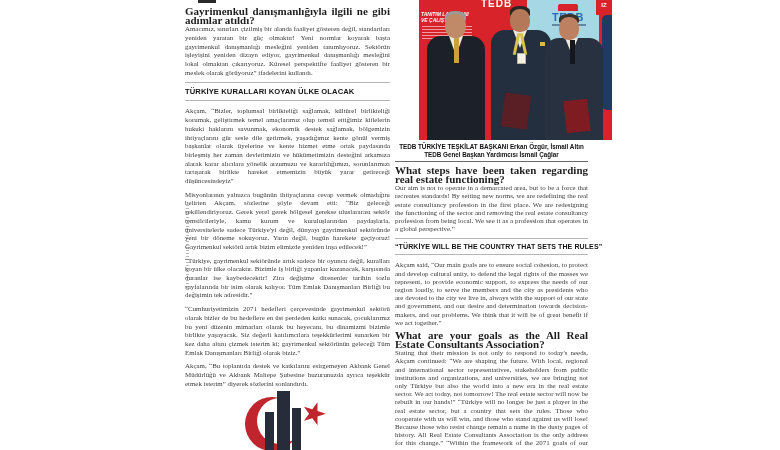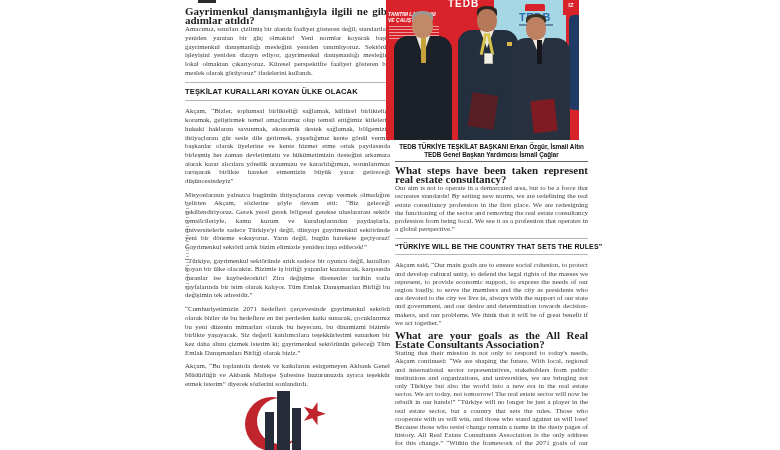--- a/index.html
+++ b/index.html
@@ -13,21 +13,21 @@
   .col-right-text .p{line-height:8.2px;margin-bottom:4px;}
   .col-right-text .q{margin-top:2px;}
   .hd{font-family:"Liberation Sans",sans-serif;font-weight:bold;font-size:7.6px;letter-spacing:.1px;
       color:#141414;padding:4px 0;border-top:1px solid #b5b5b5;border-bottom:1px solid #b5b5b5;
       margin:5px 0 6px;white-space:nowrap;}
   .col-right-text .hd{font-size:7px;}
   .crop-frag{position:absolute;left:198px;top:0;width:18px;height:2.5px;background:#2a2a2a;}
   .margin-vtext{position:absolute;left:186px;top:205px;width:2.5px;height:85px;
       background:repeating-linear-gradient(#b9b9b9 0 1px,transparent 1px 3px);}
   
-  .photo{position:absolute;left:386px;top:0;width:193px;height:140px;background:#d8232a;overflow:hidden;}
+  .photo{position:absolute;left:419px;top:0;width:193px;height:140px;background:#d8232a;overflow:hidden;}
   .bd-blue{position:absolute;left:108px;top:0;width:72px;height:140px;background:#a6d7e4;}
   .bd-red-corner{position:absolute;left:177px;top:0;width:16px;height:15px;background:#d8232a;
       color:#fff;font-family:"Liberation Sans",sans-serif;font-weight:bold;font-size:6px;padding-top:2px;text-align:center;box-sizing:border-box;}
   .bd-navy{position:absolute;left:183px;top:15px;width:10px;height:95px;background:#1f3a63;border-radius:5px 0 0 5px;}
   .red-title{position:absolute;left:62px;top:-2px;color:#ffffff;font-family:"Liberation Sans",sans-serif;
       font-weight:bold;font-size:10px;letter-spacing:1px;}
   .red-sub{position:absolute;left:2px;top:11px;color:#fff;font-family:"Liberation Sans",sans-serif;
       font-weight:bold;font-style:italic;font-size:5px;line-height:6px;width:60px;}
   .red-fineprint{position:absolute;left:3px;top:26px;width:50px;height:14px;
       background:repeating-linear-gradient(rgba(255,255,255,.55) 0 1px,transparent 1px 3px);}
@@ -55,21 +55,21 @@
 
 <div class="page">
 
   <div class="crop-frag"></div>
 
   <div class="margin-vtext"></div>
 
   <div class="col-left">
     <div class="q">Gayrimenkul danışmanlığıyla ilgili ne gibi adımlar atıldı?</div>
     <div class="p">Amacımız, sınırları çizilmiş bir alanda faaliyet gösteren değil, standartları yeniden yaratan bir güç olmaktır! Yeni normlar koyarak başta gayrimenkul danışmanlığı mesleğini yeniden tanımlıyoruz. Sektörün işleyişini yeniden dizayn ediyor, gayrimenkul danışmanlığı mesleğini lokal olmaktan çıkarıyoruz. Küresel perspektifte faaliyet gösteren bir meslek olarak görüyoruz” ifadelerini kullandı.</div>
-    <div class="hd">TEŞKİLAT KURALLARI KOYAN ÜLKE OLACAK</div>
+    <div class="hd">TÜRKİYE KURALLARI KOYAN ÜLKE OLACAK</div>
     <div class="p">Akçam, “Bizler, toplumsal birlikteliği sağlamak, kültürel birlikteliği korumak, geliştirmek temel amaçlarımız olup temsil ettiğimiz kitlelerin hukuki haklarını savunmak, ekonomik destek sağlamak, bölgemizin ihtiyaçlarını gür sesle dile getirmek, yaşadığımız kente gönül vermiş başkanlar olarak üyelerine ve kente hizmet etme ortak paydasında birleşmiş her zaman devletimizin ve hükümetimizin desteğini arkamıza alarak karar alıcılara yönelik arzumuzu ve kararlılığımızı, sorunlarımızı tartışarak birlikte hareket etmemizin büyük yarar getireceği düşüncesindeyiz”</div>
     <div class="p">Misyonlarının yalnızca bugünün ihtiyaçlarına cevap vermek olmadığını belirten Akçam, sözlerine şöyle devam etti: “Biz geleceği şekillendiriyoruz. Gerek yerel gerek bölgesel gerekse uluslararası sektör temsilcileriyle, kamu kurum ve kuruluşlarından paydaşlarla, üniversitelerle sadece Türkiye'yi değil, dünyayı gayrimenkul sektöründe yeni bir döneme sokuyoruz. Yarın değil, bugün harekete geçiyoruz! Gayrimenkul sektörü artık bizim elimizde yeniden inşa edilecek!”</div>
     <div class="p">“Türkiye, gayrimenkul sektöründe artık sadece bir oyuncu değil, kuralları koyan bir ülke olacaktır. Bizimle iş birliği yapanlar kazanacak, karşısında duranlar ise kaybedecektir! Zira değişime direnenler tarihin tozlu sayfalarında bir isim olarak kalıyor. Tüm Emlak Danışmanları Birliği bu değişimin tek adresidir.”</div>
     <div class="p">“Cumhuriyetimizin 2071 hedefleri çerçevesinde gayrimenkul sektörü olarak bizler de bu hedeflere en üst perdeden katkı sunacak, çocuklarımız bu yeni düzenin mimarları olarak bu heyecanı, bu dinamizmi bizimle birlikte yaşayacak. Siz değerli katılımcılara teşekkürlerimi sunarken bir kez daha altını çizmek isterim ki; gayrimenkul sektörünün geleceği Tüm Emlak Danışmanları Birliği olarak biziz.”</div>
     <div class="p">Akçam, “Bu toplantıda destek ve katkılarını esirgemeyen Akbank Genel Müdürlüğü ve Akbank Maltepe Şubesine huzurunuzda ayrıca teşekkür etmek isterim” diyerek sözlerini sonlandırdı.</div>
   </div>
 
   <div class="tedb-logo">
     <svg width="92" height="60" viewBox="0 0 92 60">
       <circle cx="29" cy="33" r="27" fill="#c0242c"></circle>
@@ -126,21 +126,21 @@
     </div>
   </div>
 
   <div class="caption">
     <span>TEDB TÜRKİYE TEŞKİLAT BAŞKANI Erkan Özgür, İsmail Altın</span><br>
     <span>TEDB Genel Başkan Yardımcısı İsmail Çağlar</span>
   </div>
   <div class="caption-rule"></div>
 
   <div class="col-right-text">
-    <div class="q" style="margin-top:0;">What steps have been taken represent real estate consultancy?</div>
+    <div class="q" style="margin-top:0;">What steps have been taken regarding real estate functioning?</div>
     <div class="p">Our aim is not to operate in a demarcated area, but to be a force that recreates standards! By setting new norms, we are redefining the real estate consultancy profession in the first place. We are redesigning the functioning of the sector and removing the real estate consultancy profession from being local. We see it as a profession that operates in a global perspective.”</div>
     <div class="hd">“TÜRKİYE WILL BE THE COUNTRY THAT SETS THE RULES”</div>
     <div class="p">Akçam said, “Our main goals are to ensure social cohesion, to protect and develop cultural unity, to defend the legal rights of the masses we represent, to provide economic support, to express the needs of our region loudly, to serve the members and the city as presidents who are devoted to the city we live in, always with the support of our state and government, and our desire and determination towards decision-makers, and our problems. We think that it will be of great benefit if we act together.”</div>
     <div class="q">What are your goals as the All Real Estate Consultants Association?</div>
     <div class="p"><span>Stating that their mission is not only to respond to today's needs, Akçam continued: “We are shaping the future. With local, regional and international sector representatives, stakeholders from public institutions and organizations, and universities, we are bringing not only Türkiye but also the world into a new era in the real estate sector. We act today, not tomorrow! The real estate sector will now be rebuilt in our hands!” “Türkiye will no longer be just a player in the real estate sector, but a country that sets the rules. Those who cooperate with us will win, and those who stand against us will lose! Because those who resist change remain a name in the dusty pages of history. All Real Estate Consultants Association is the only address for this change.” “Within the framework of the 2071 goals of our Republic, we, as the real estate sector, will contribute to these goals at the highest level, and our children will experience this excitement and dynamism with us as the architects of this new order. While thanking you, esteemed participants, I would like to underline once again that; We are the future of the real </span></div>
 
   </div>
 
 </div>
 

